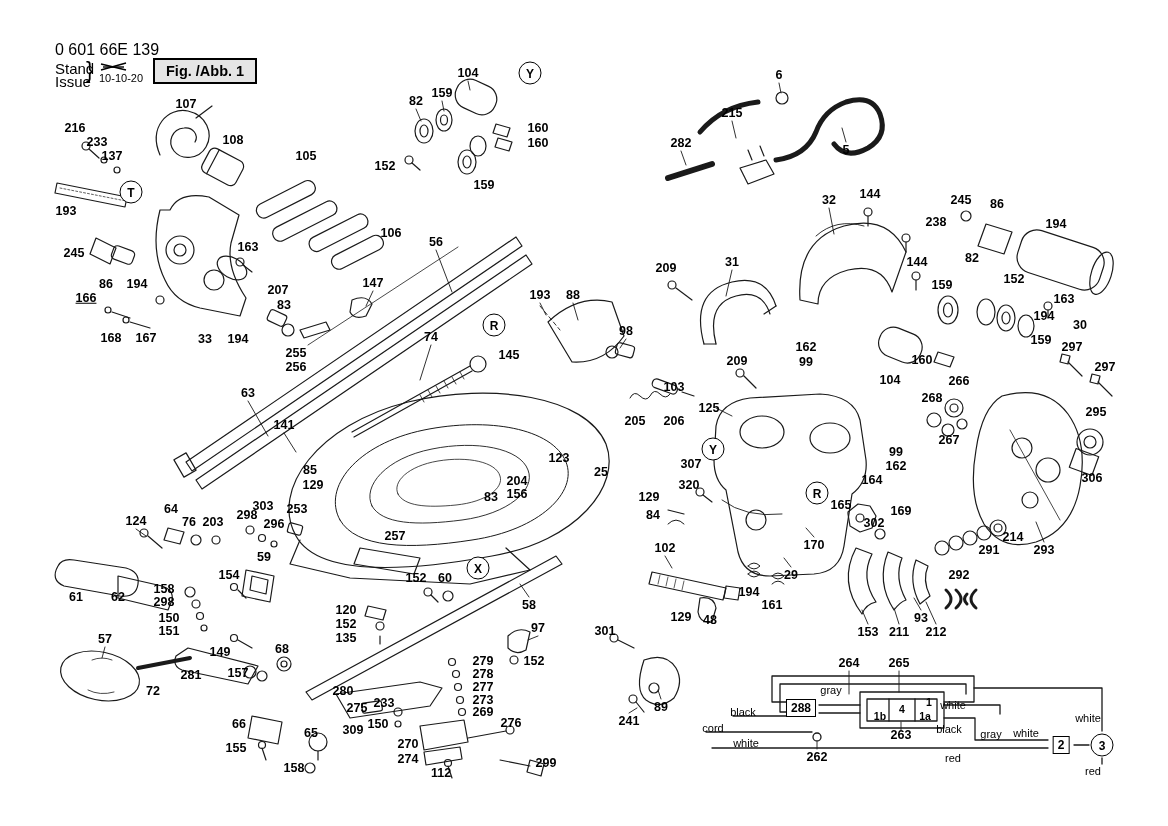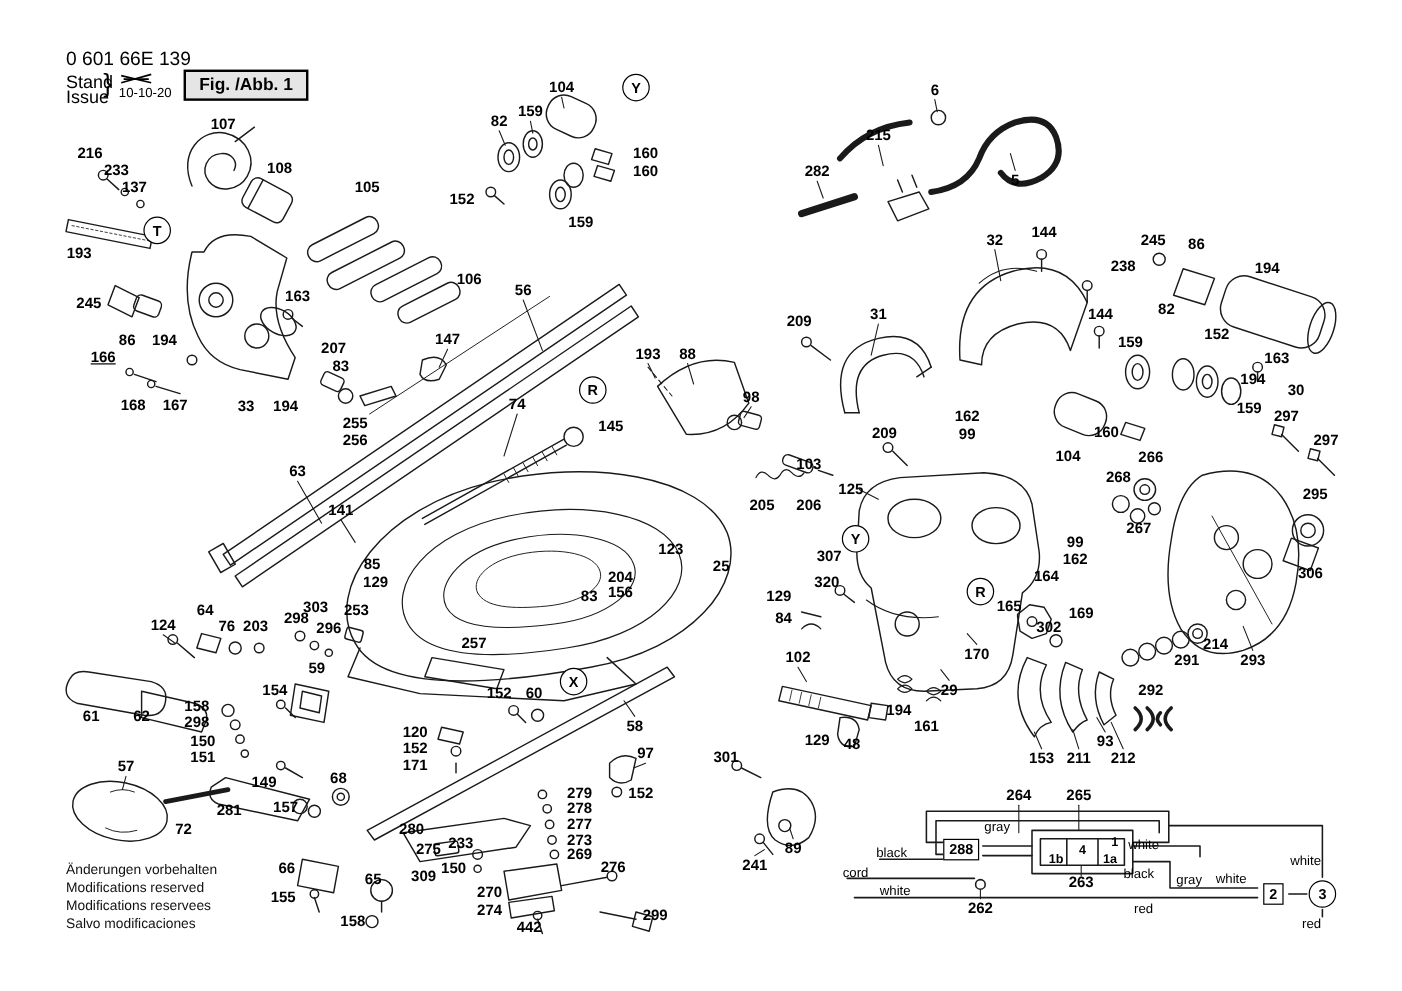--- a/index.html
+++ b/index.html
@@ -549,25 +549,25 @@
       <div class="callout" style="left: 483px; top: 712px;">269</div>
       <div class="callout" style="left: 534px; top: 661px;">152</div>
       <div class="callout" style="left: 343px; top: 691px;">280</div>
       <div class="callout" style="left: 384px; top: 703px;">233</div>
       <div class="callout" style="left: 357px; top: 708px;">275</div>
       <div class="callout" style="left: 353px; top: 730px;">309</div>
       <div class="callout" style="left: 378px; top: 724px;">150</div>
       <div class="callout" style="left: 511px; top: 723px;">276</div>
       <div class="callout" style="left: 408px; top: 744px;">270</div>
       <div class="callout" style="left: 408px; top: 759px;">274</div>
-      <div class="callout" style="left: 441px; top: 773px;">442</div>
+      <div class="callout" style="left: 441px; top: 773px;">112</div>
       <div class="callout" style="left: 546px; top: 763px;">299</div>
       <div class="callout" style="left: 346px; top: 610px;">120</div>
       <div class="callout" style="left: 346px; top: 624px;">152</div>
-      <div class="callout" style="left: 346px; top: 638px;">171</div>
+      <div class="callout" style="left: 346px; top: 638px;">135</div>
       <div class="callout" style="left: 239px; top: 724px;">66</div>
       <div class="callout" style="left: 236px; top: 748px;">155</div>
       <div class="callout" style="left: 311px; top: 733px;">65</div>
       <div class="callout" style="left: 294px; top: 768px;">158</div>
       <div class="callout" style="left: 605px; top: 631px;">301</div>
       <div class="callout" style="left: 629px; top: 721px;">241</div>
       <div class="callout" style="left: 661px; top: 707px;">89</div>
       <div class="callout" style="left: 849px; top: 663px;">264</div>
       <div class="callout" style="left: 899px; top: 663px;">265</div>
       <div class="callout" style="left: 817px; top: 757px;">262</div>
@@ -593,20 +593,14 @@
       <div class="wlabel" style="left: 746px; top: 743px;">white</div>
       <div class="wlabel" style="left: 953px; top: 705px;">white</div>
       <div class="wlabel" style="left: 949px; top: 729px;">black</div>
       <div class="wlabel" style="left: 953px; top: 758px;">red</div>
       <div class="wlabel" style="left: 991px; top: 734px;">gray</div>
       <div class="wlabel" style="left: 1026px; top: 733px;">white</div>
       <div class="wlabel" style="left: 1088px; top: 718px;">white</div>
       <div class="wlabel" style="left: 1093px; top: 771px;">red</div>
     </div>
 
-  <div class="footer" id="footer-notes">
-      <div>Änderungen vorbehalten</div>
-      <div>Modifications reserved</div>
-      <div>Modifications reservees</div>
-      <div>Salvo modificaciones</div>
-    </div>
 
 </div>
 
 </body></html>

